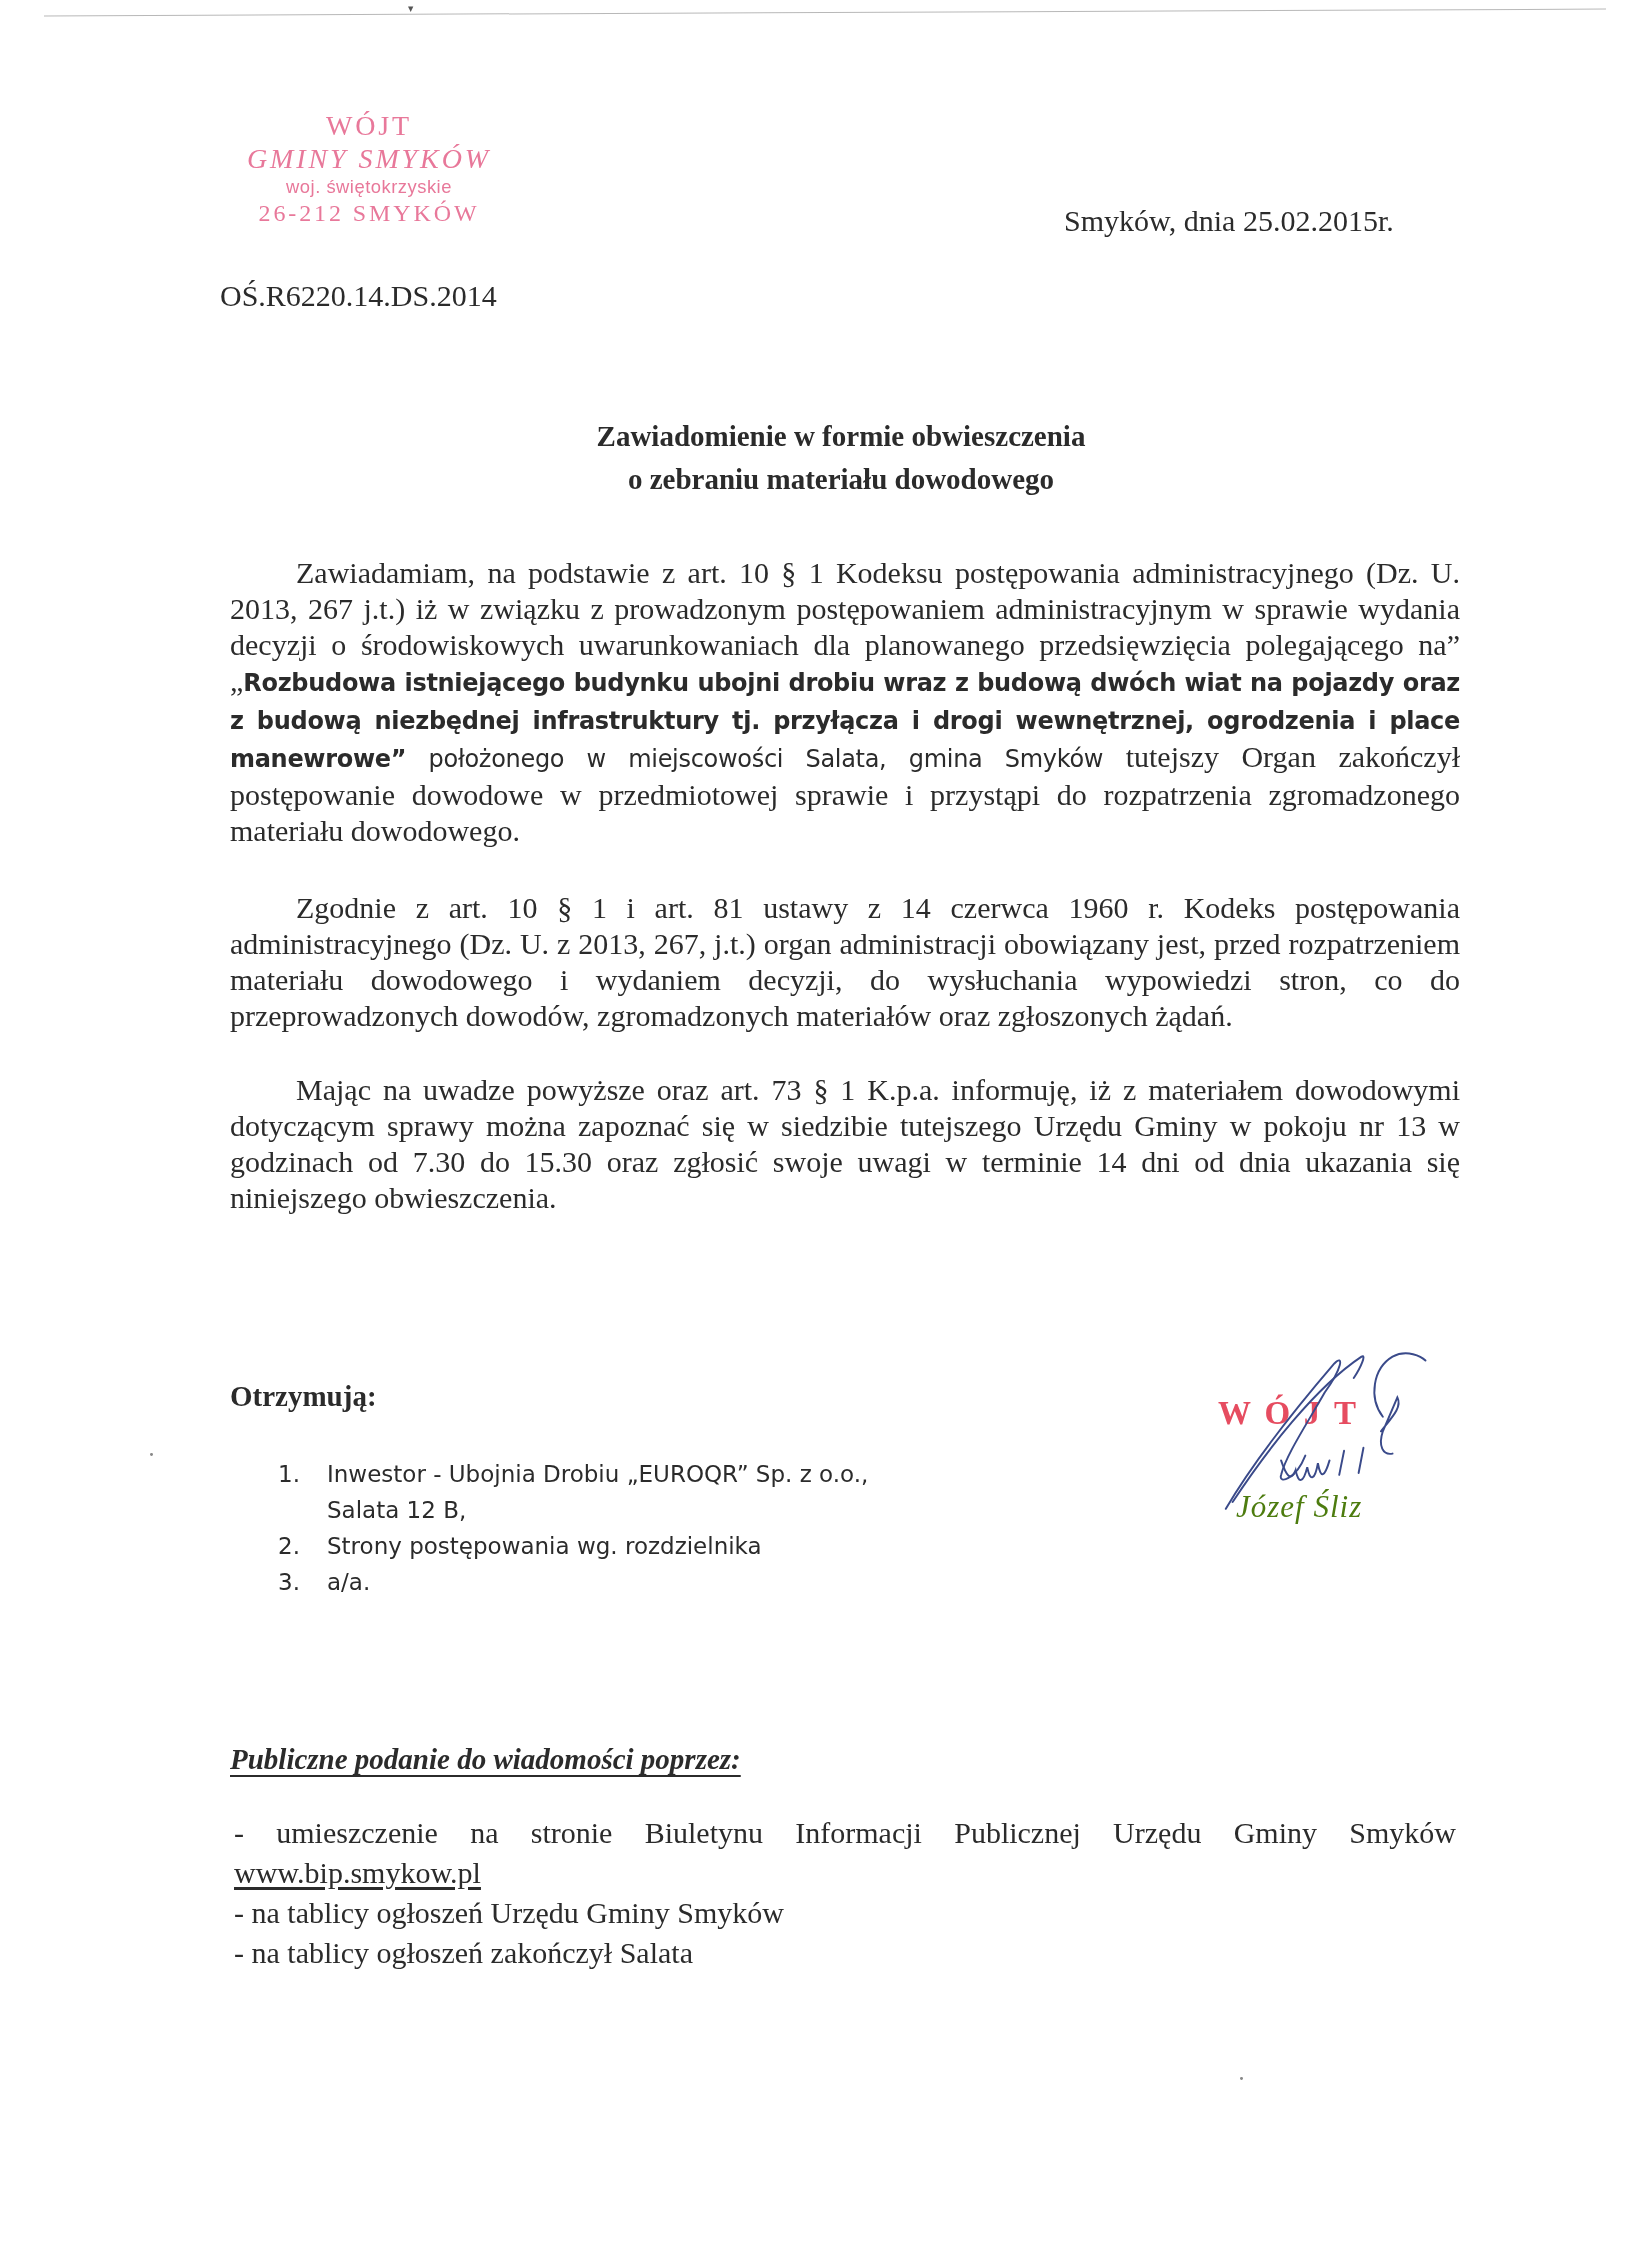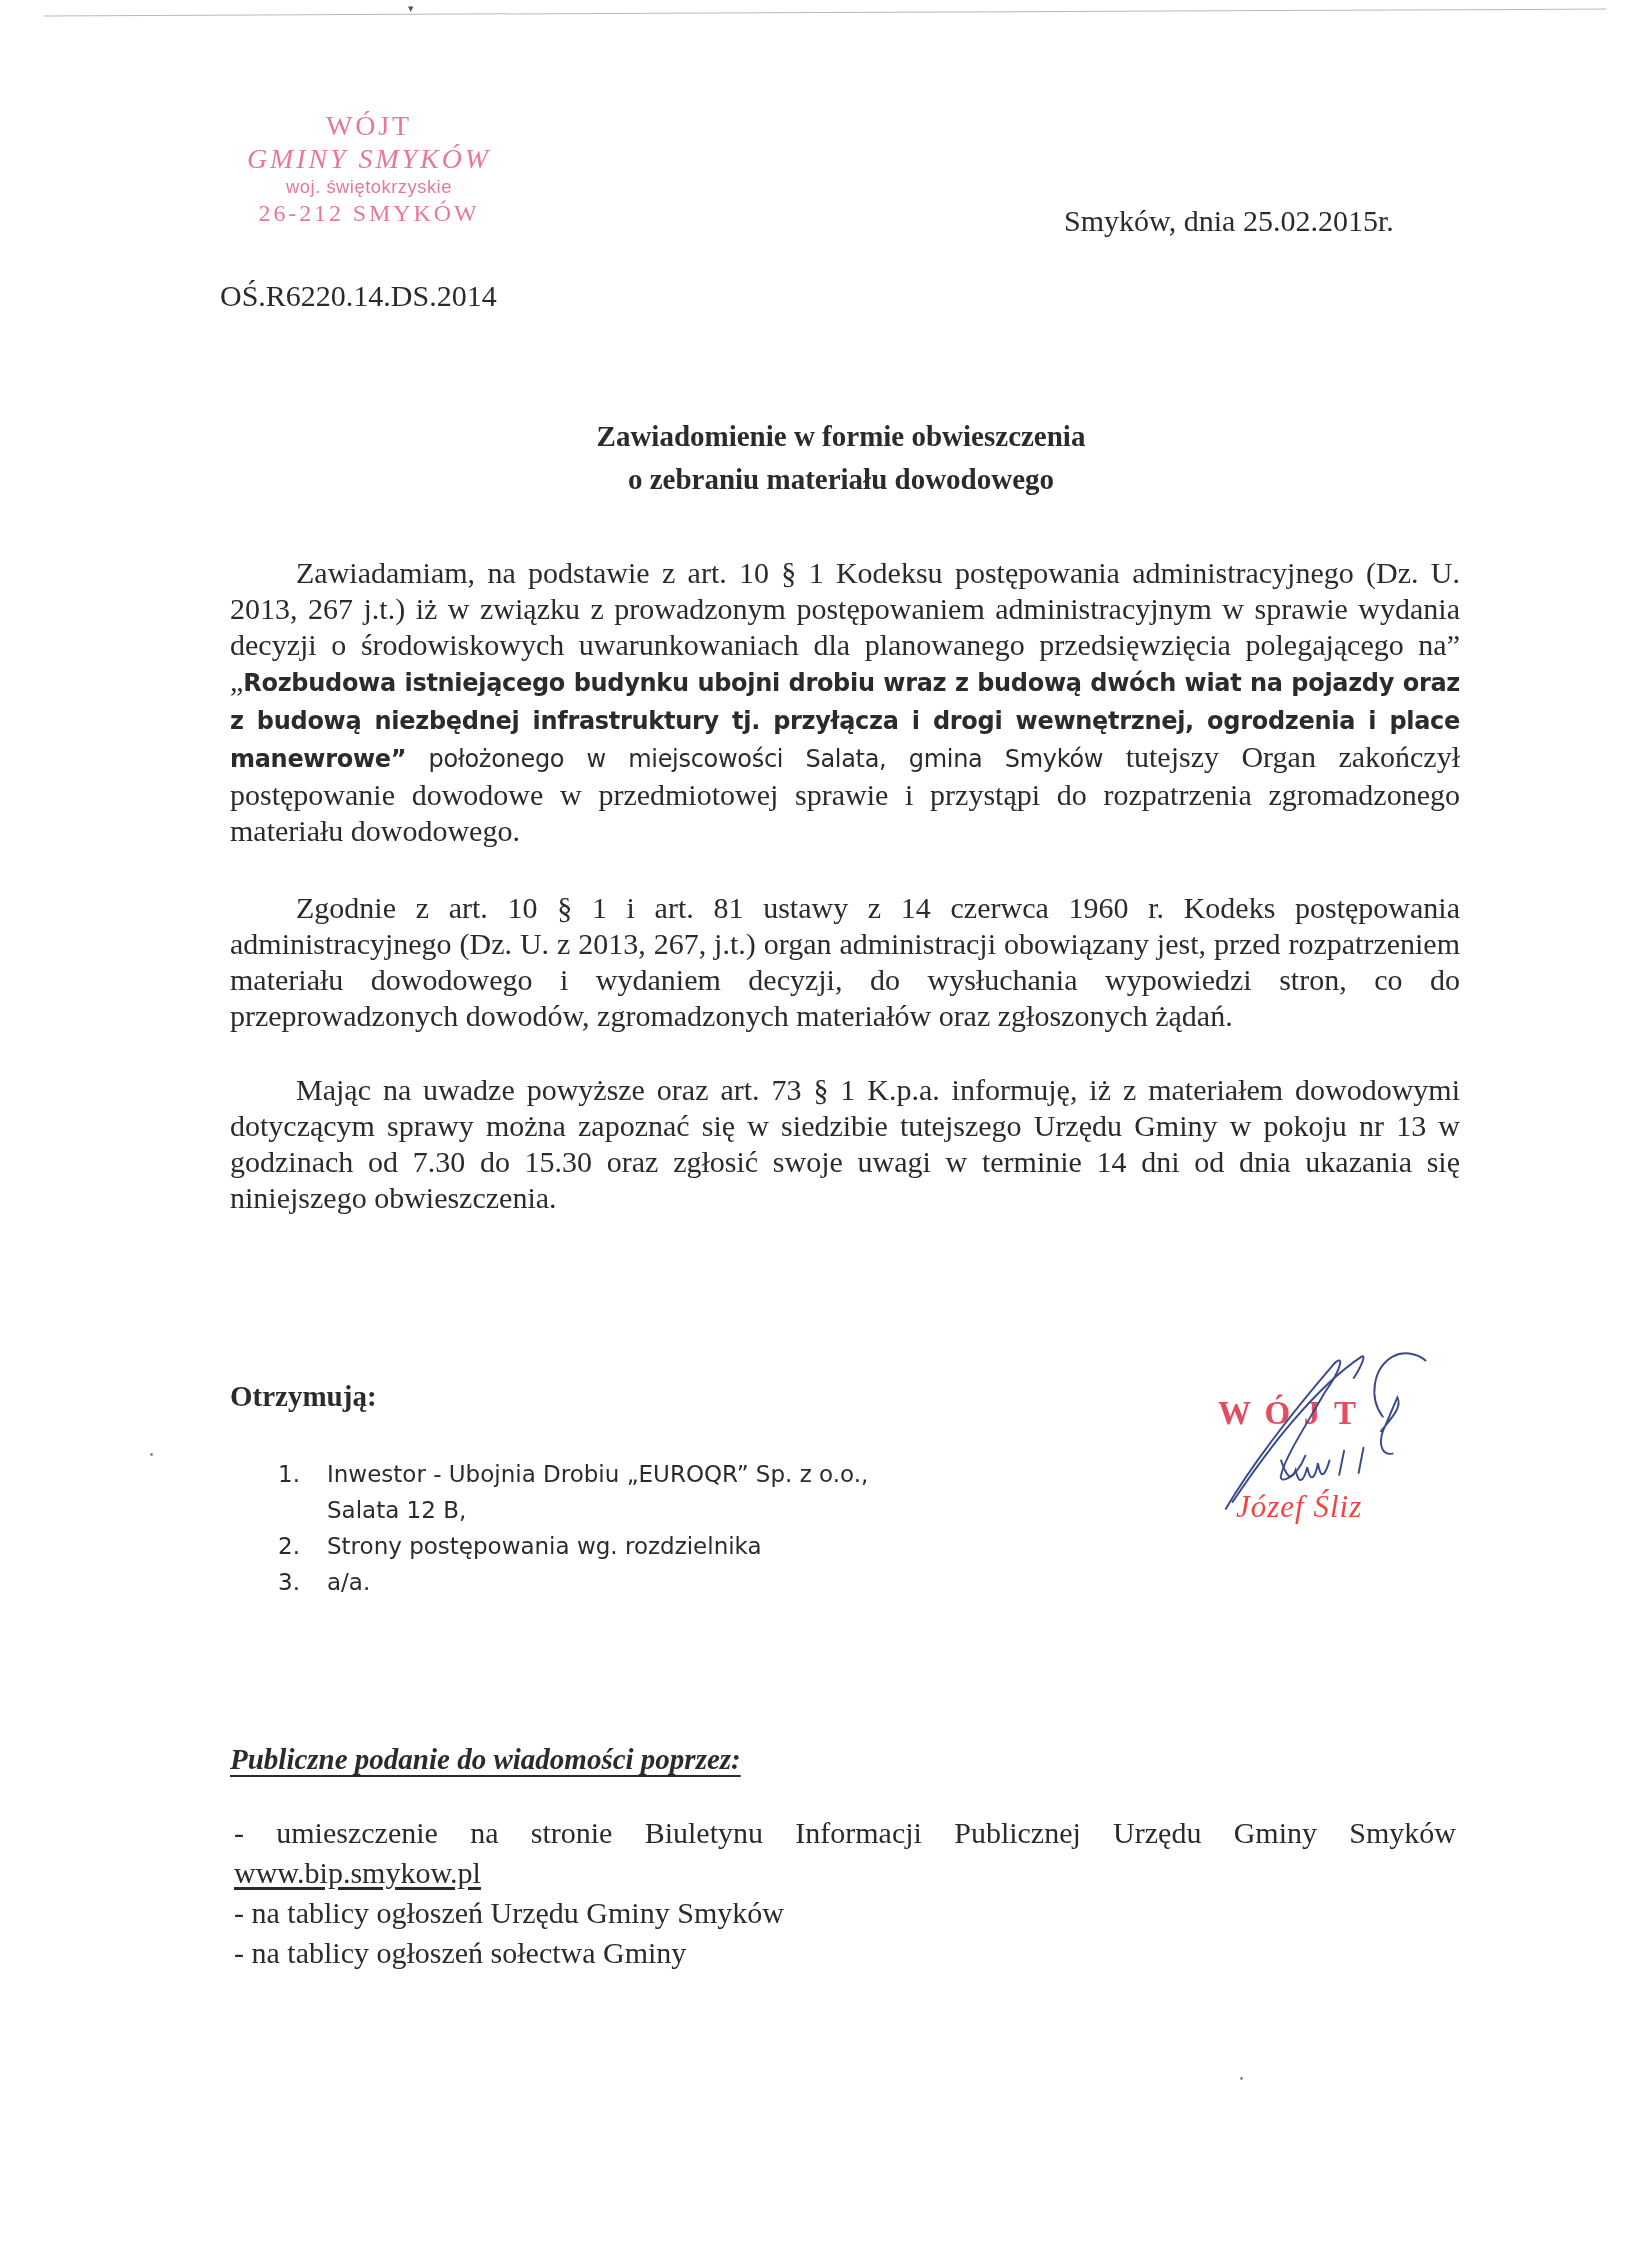--- a/index.html
+++ b/index.html
@@ -26,21 +26,21 @@
   .bold-sans { font-family: "DejaVu Sans", sans-serif; font-weight: bold; font-size: 24px; letter-spacing: -0.3px; }
   .sans-inline { font-family: "DejaVu Sans", sans-serif; font-size: 24px; letter-spacing: -0.3px; }
 
   .recv-h { left: 230px; top: 1380px; font-size: 29px; font-weight: bold; }
   .recv-list { left: 278px; top: 1456px; font-family: "DejaVu Sans", sans-serif; font-size: 23px; line-height: 36px; }
   .recv-list .row { display: flex; }
   .recv-list .num { width: 49px; }
 
   .sig { left: 1189px; top: 1339px; width: 252px; height: 204px; }
   .sig .wojt { position: absolute; left: 29px; top: 56px; color: #e64c60; font-family: "Liberation Serif", serif; font-weight: bold; font-size: 33px; letter-spacing: 13.6px; }
-  .sig .name { position: absolute; left: 47px; top: 150px; color: #ef4444; font-family: "Liberation Serif", serif; font-style: italic; font-size: 31px; letter-spacing: 1px; }
+  .sig .name { position: absolute; left: 47px; top: 150px; color: #4d7c0f; font-family: "Liberation Serif", serif; font-style: italic; font-size: 31px; letter-spacing: 1px; }
   .sig svg { position: absolute; left: 0; top: 0; }
 
   .pub-h { left: 230px; top: 1743px; font-size: 29px; font-weight: bold; text-decoration: underline; text-underline-offset: 5.8px; font-style: italic; }
   .pub-list { left: 230px; top: 1811px; width: 1230px; font-size: 30px; line-height: 36px; }
   .pub-list .row { margin: 4px; }
   .justify { text-align: justify; text-align-last: justify; }
   .link { text-decoration: underline; text-underline-offset: 3.9px; color: #2b2b2b; }
 
   .speck { width: 2.9px; height: 2.9px; background: #888; border-radius: 50%; }
 </style>
@@ -109,18 +109,18 @@
       <path d="M198 95 C 210 80, 220 70, 215 60 L 200 95 C 195 110, 200 120, 210 118"></path>
     </g>
   </svg>
 </div>
 
 <div class="abs pub-h serif">Publiczne podanie do wiadomości  poprzez:</div>
 <div class="abs pub-list serif">
   <div class="row justify">- umieszczenie na stronie Biuletynu Informacji Publicznej Urzędu Gminy Smyków</div>
   <div class="row"><a class="link">www.bip.smykow.pl</a></div>
   <div class="row">-  na tablicy ogłoszeń Urzędu Gminy Smyków</div>
-  <div class="row">- na tablicy ogłoszeń sołectwa Gminy</div>
+  <div class="row">- na tablicy ogłoszeń zakończył Salata</div>
 </div>
 
 <div class="abs speck" style="left:150px;top:1453px;"></div>
 <div class="abs speck" style="left:1240px;top:2077px;"></div>
 
 
 </body></html>

